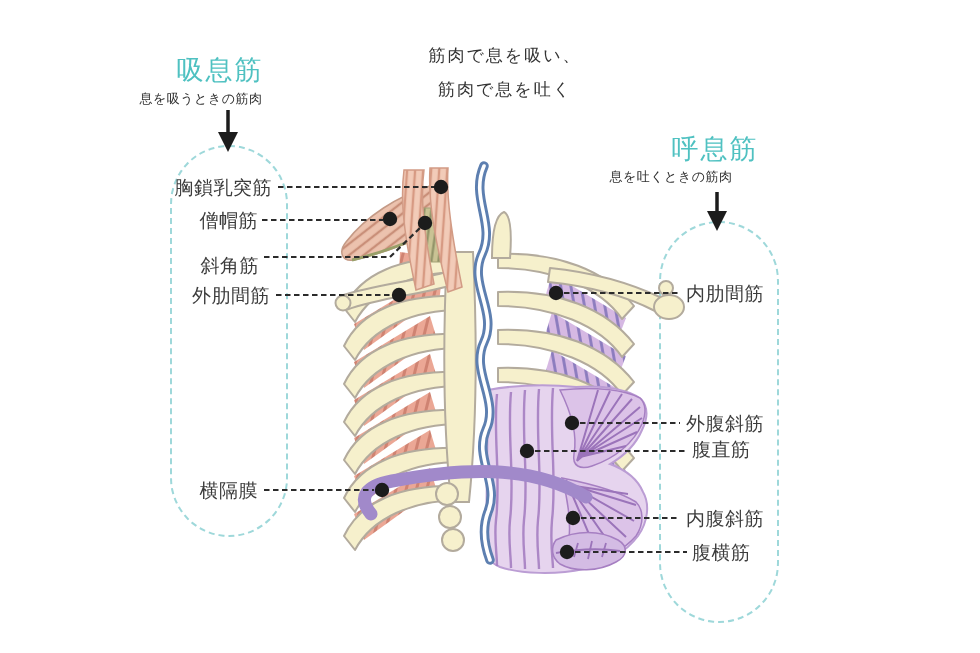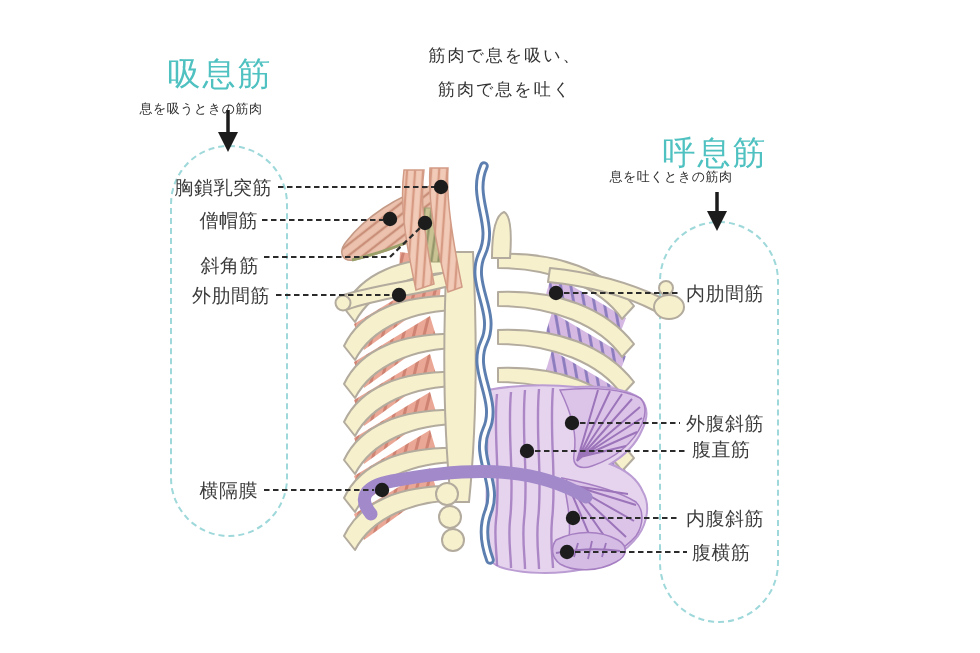--- a/index.html
+++ b/index.html
@@ -1,21 +1,21 @@
 <!DOCTYPE html>
 <html><head>
 <meta charset="utf-8">
 <style>
   html,body{margin:0;padding:0;background:#fff;}
   #page{position:relative;width:980px;height:653px;background:#ffffff;overflow:hidden;
         font-family:"DejaVu Sans","Liberation Sans",sans-serif;color:#3c3c3c;}
   .abs{position:absolute;}
   .title{left:340px;top:38px;width:330px;text-align:center;font-size:17px;line-height:34px;
          color:#333;font-weight:500;letter-spacing:2px;white-space:nowrap;}
-  .grp-head{font-size:33px;color:#4fc1c1;font-weight:500;letter-spacing:2px;text-align:center;white-space:nowrap;}
+  .grp-head{font-size:27px;color:#4fc1c1;font-weight:500;letter-spacing:2px;text-align:center;white-space:nowrap;}
   .grp-sub{font-size:13px;color:#303030;font-weight:500;letter-spacing:0.5px;text-align:center;white-space:nowrap;}
   .pill{border:2px dashed #9ed8da;border-radius:62px;box-sizing:border-box;}
   .lbl{font-size:19px;color:#3c3c3c;line-height:22px;white-space:nowrap;letter-spacing:0.5px;}
   svg{position:absolute;left:0;top:0;}
 </style>
 </head>
 <body>
 
 <div id="page">
 
@@ -180,21 +180,21 @@
       <circle cx="567" cy="552" r="7.2"></circle>
     </g>
   </svg>
 
   <div class="abs title">
     <div>筋肉で息を吸い、</div>
     <div>筋肉で息を吐く</div>
   </div>
 
   <div class="abs grp-head" style="left:145px;top:52px;width:150px;">吸息筋</div>
-  <div class="abs grp-sub" style="left:116px;top:90px;width:170px;margin-top:10px;">息を吸うときの筋肉</div>
+  <div class="abs grp-sub" style="left:116px;top:90px;width:170px;">息を吸うときの筋肉</div>
 
   <div class="abs grp-head" style="left:640px;top:131px;width:150px;">呼息筋</div>
   <div class="abs grp-sub" style="left:586px;top:168px;width:170px;">息を吐くときの筋肉</div>
 
   <div class="abs lbl" style="right:708px;top:176px;">胸鎖乳突筋</div>
   <div class="abs lbl" style="right:722px;top:209px;">僧帽筋</div>
   <div class="abs lbl" style="right:721px;top:254px;">斜角筋</div>
   <div class="abs lbl" style="right:710px;top:284px;">外肋間筋</div>
   <div class="abs lbl" style="right:722px;top:479px;">横隔膜</div>
 

